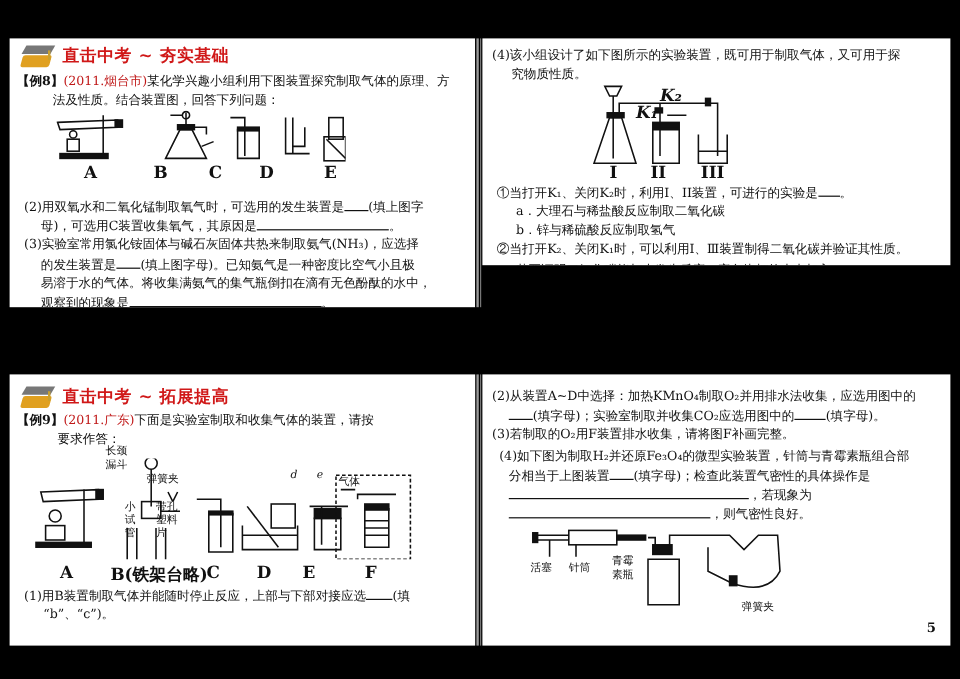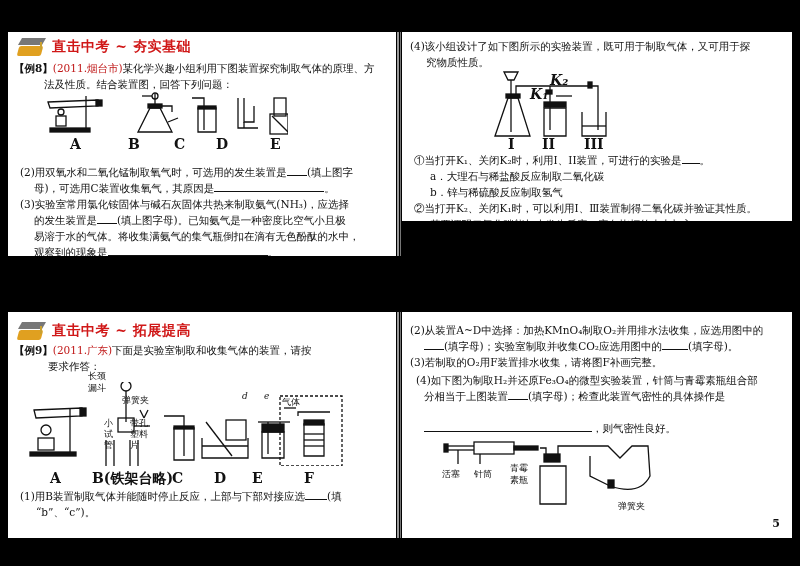--- a/index.html
+++ b/index.html
@@ -217,20 +217,23 @@
 <div class="panel p-br">
   <div class="txt" style="left:8px;top:10px;">(2)从装置A~D中选择：加热KMnO₄制取O₂并用排水法收集，应选用图中的</div>
   <div class="txt" style="left:22px;top:26px;">
     <span class="blank" style="width:20px;"></span><span>(填字母)；实验室制取并收集CO₂应选用图中的</span><span class="blank" style="width:26px;"></span><span>(填字母)。</span>
   </div>
   <div class="txt" style="left:8px;top:42px;">(3)若制取的O₂用F装置排水收集，请将图F补画完整。</div>
   <div class="txt" style="left:14px;top:60px;">(4)如下图为制取H₂并还原Fe₃O₄的微型实验装置，针筒与青霉素瓶组合部</div>
   <div class="txt" style="left:22px;top:76px;">
     <span>分相当于上图装置</span><span class="blank" style="width:20px;"></span><span>(填字母)；检查此装置气密性的具体操作是</span>
   </div>
+  <div class="txt" style="left:22px;top:92px;">
+    <span class="blank" style="width:200px;"></span><span>，若现象为</span>
+  </div>
   <div class="txt" style="left:22px;top:108px;">
     <span class="blank" style="width:168px;"></span><span>，则气密性良好。</span>
   </div>
 
   <svg class="diag" style="left:38px;top:124px;" width="216" height="76" viewBox="0 0 216 76" stroke="#111" fill="none" stroke-width="1.3">
 
     <rect x="4" y="8" width="4" height="8" fill="#111"></rect>
     <line x1="8" y1="10" x2="34" y2="10"></line>
       <line x1="8" y1="14" x2="34" y2="14"></line>
     <rect x="34" y="6" width="40" height="12"></rect>

